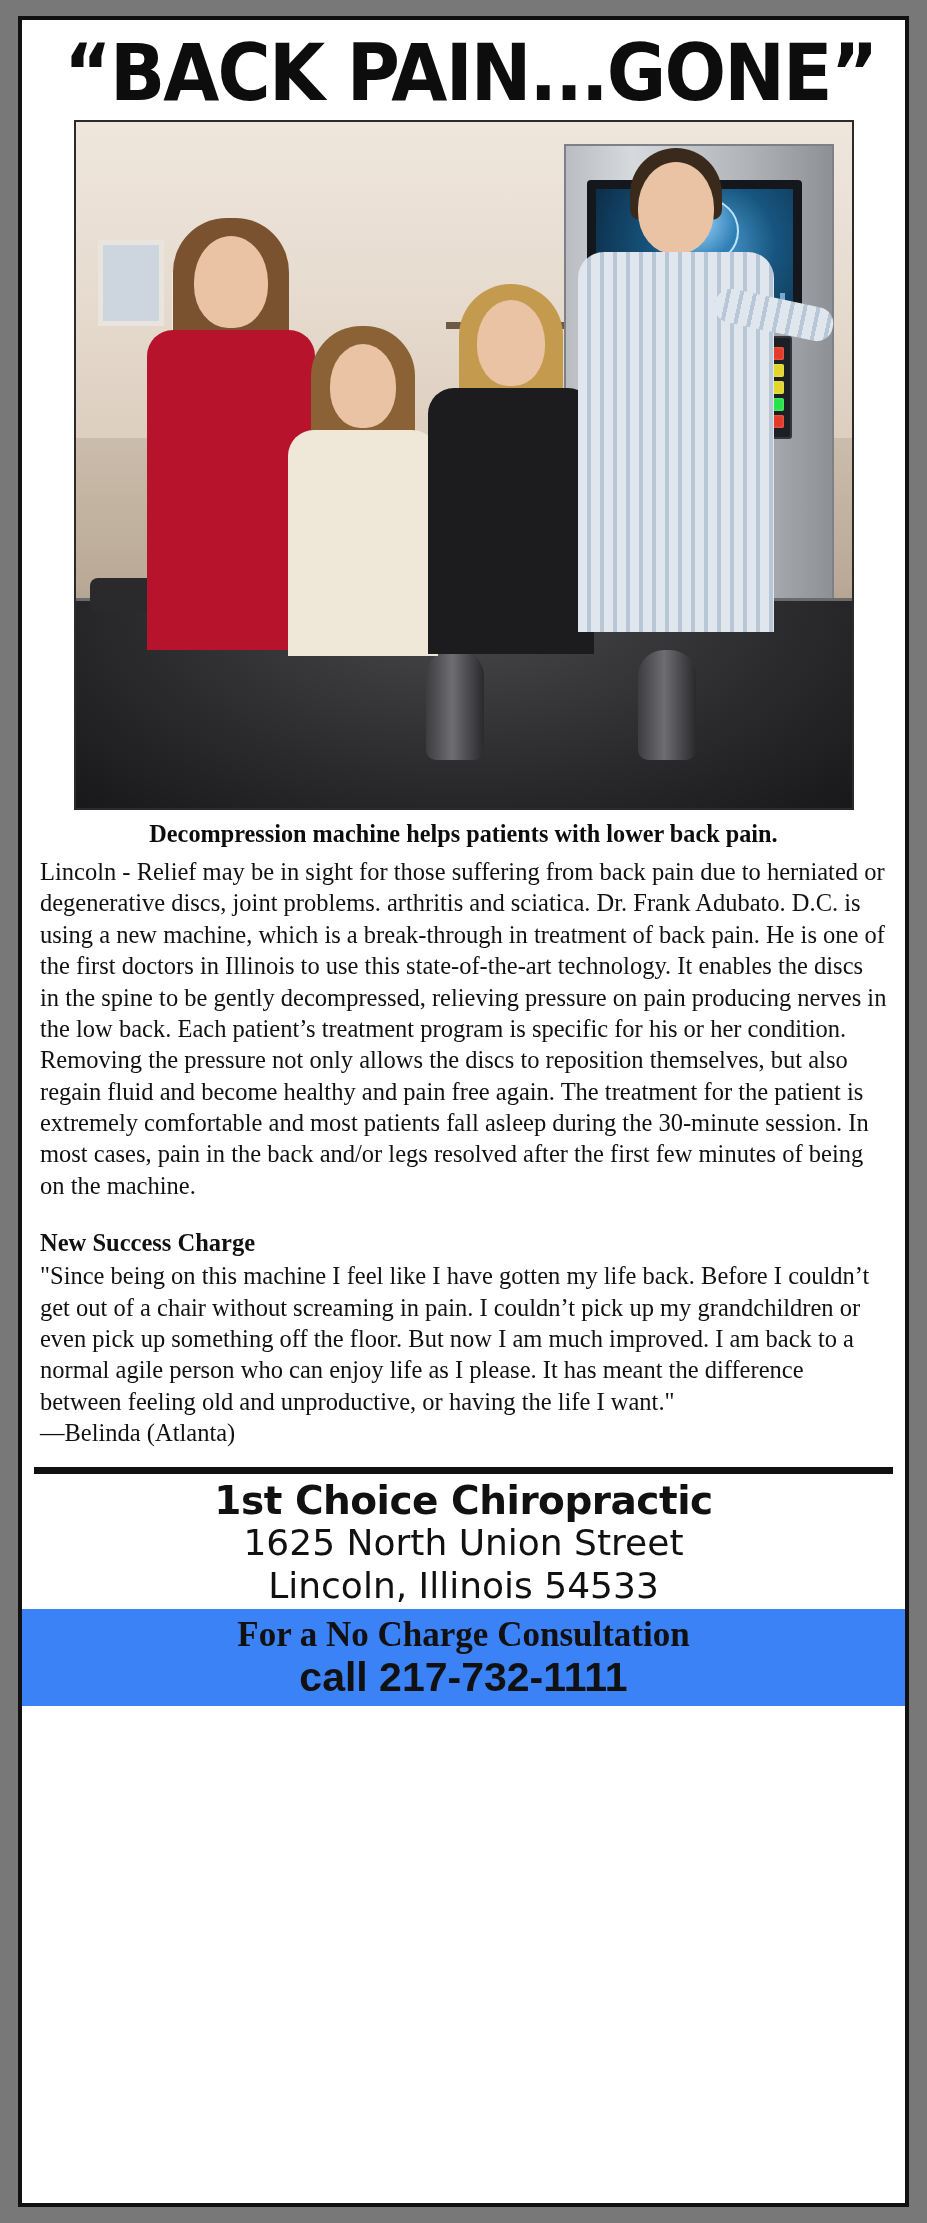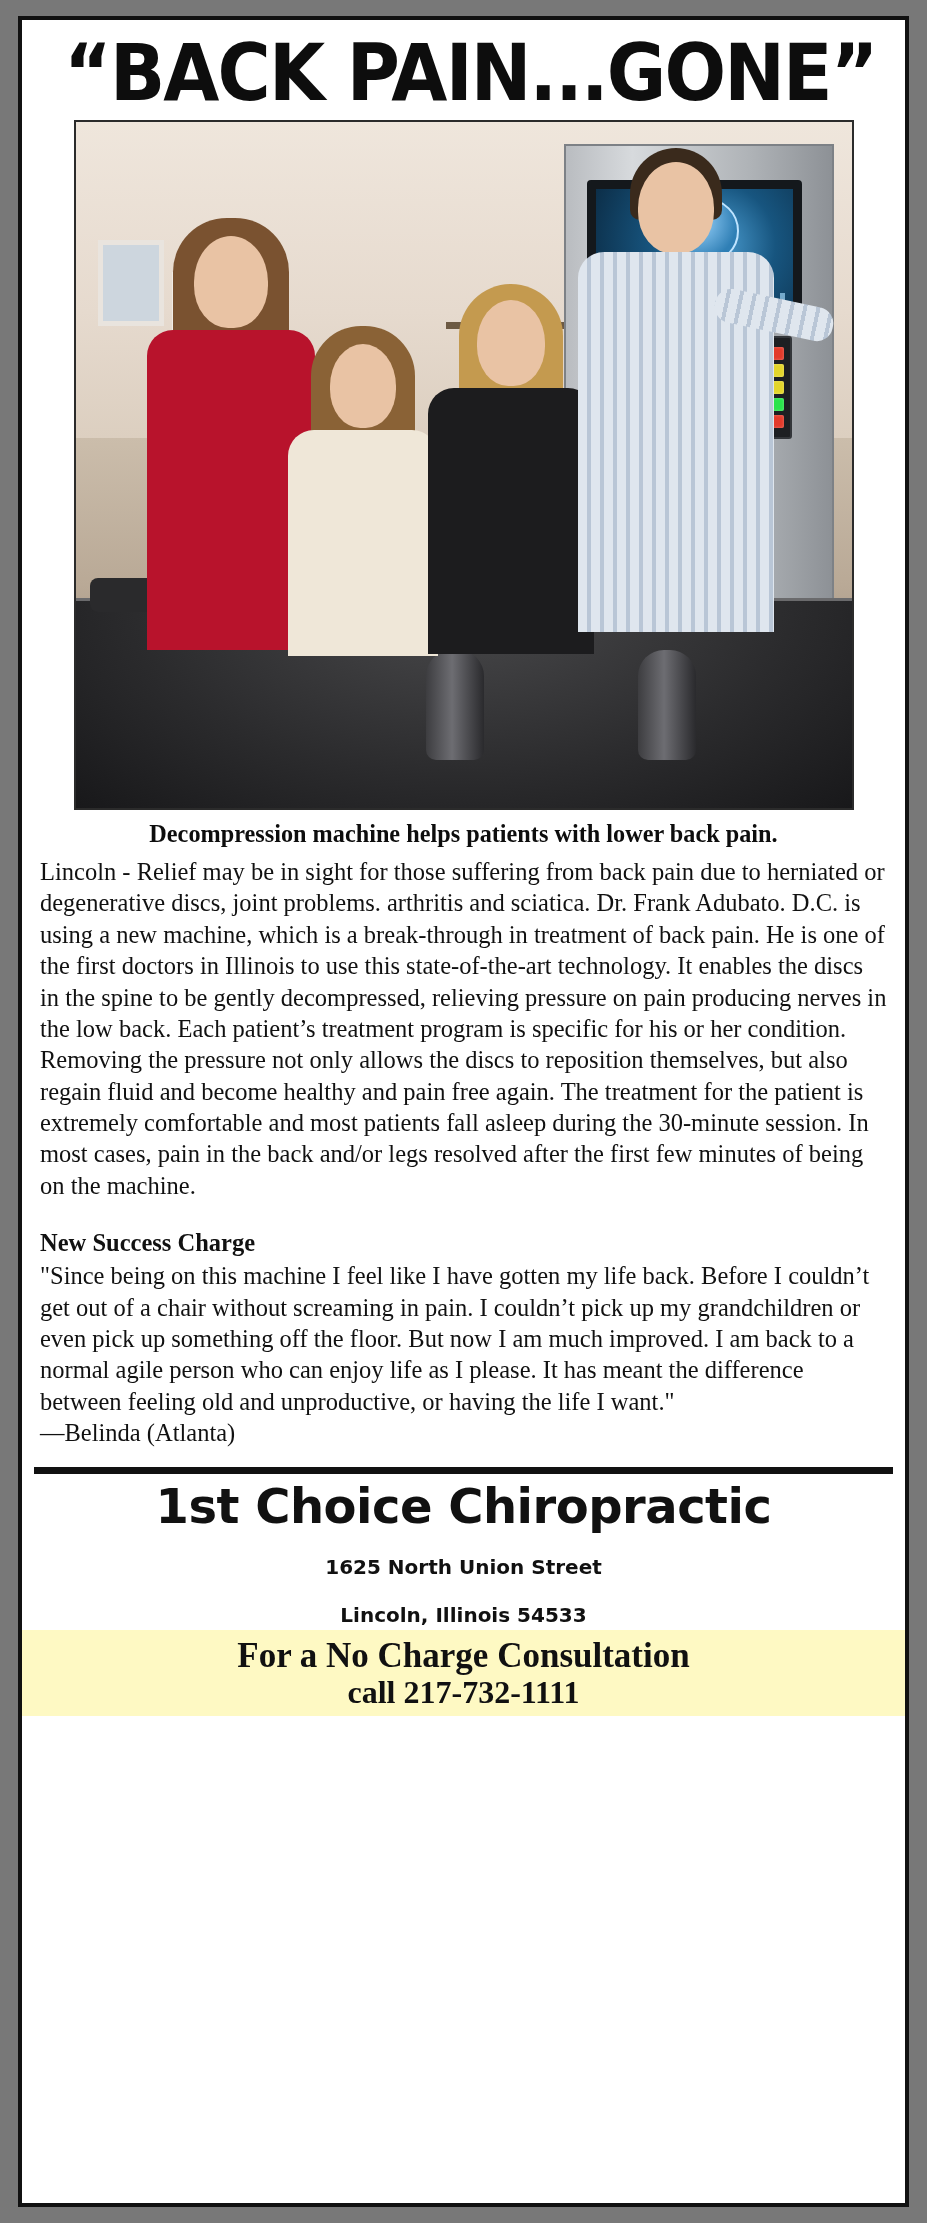--- a/index.html
+++ b/index.html
@@ -222,51 +222,50 @@
   
   .footer {
     margin-top: 18px;
     border-top: 7px solid #111;
     padding-top: 6px;
     text-align:center;
   }
   .clinic {
     font-family:"DejaVu Sans", sans-serif;
     font-weight:bold;
-    font-size:48px;
+    font-size:39px;
     letter-spacing:-0.5px;
     color:#111;
     line-height:1.1;
     text-align:center;
   }
   .addr {
     font-family:"DejaVu Sans", sans-serif;
-    font-weight:bold;
-    font-size:20px;
+    font-weight:normal;
+    font-size:36px;
     line-height:1.18;
     color:#111;
-    margin-top:24px;
   }
   .consult {
     font-family:"Liberation Serif", serif;
     font-weight:bold;
     font-size:35px;
     line-height:1.12;
     color:#111;
     margin-top:4px;
   }
   .callline {
-    font-family:Liberation Serif, serif;
-    font-weight:bold;
-    font-size:32px;
+    font-family:Liberation Sans, sans-serif;
+    font-weight:bold;
+    font-size:41px;
     color:#111;
     line-height:1.1;
   }
   .footer-band {
-    background:#fef9c3;
+    background:#3b82f6;
     margin:2px -12px 0 -12px;
     padding:2px 0 6px 0;
   }
 </style>
 </head>
 <body>
 
 <div class="page">
   <div class="ad-frame">
 

